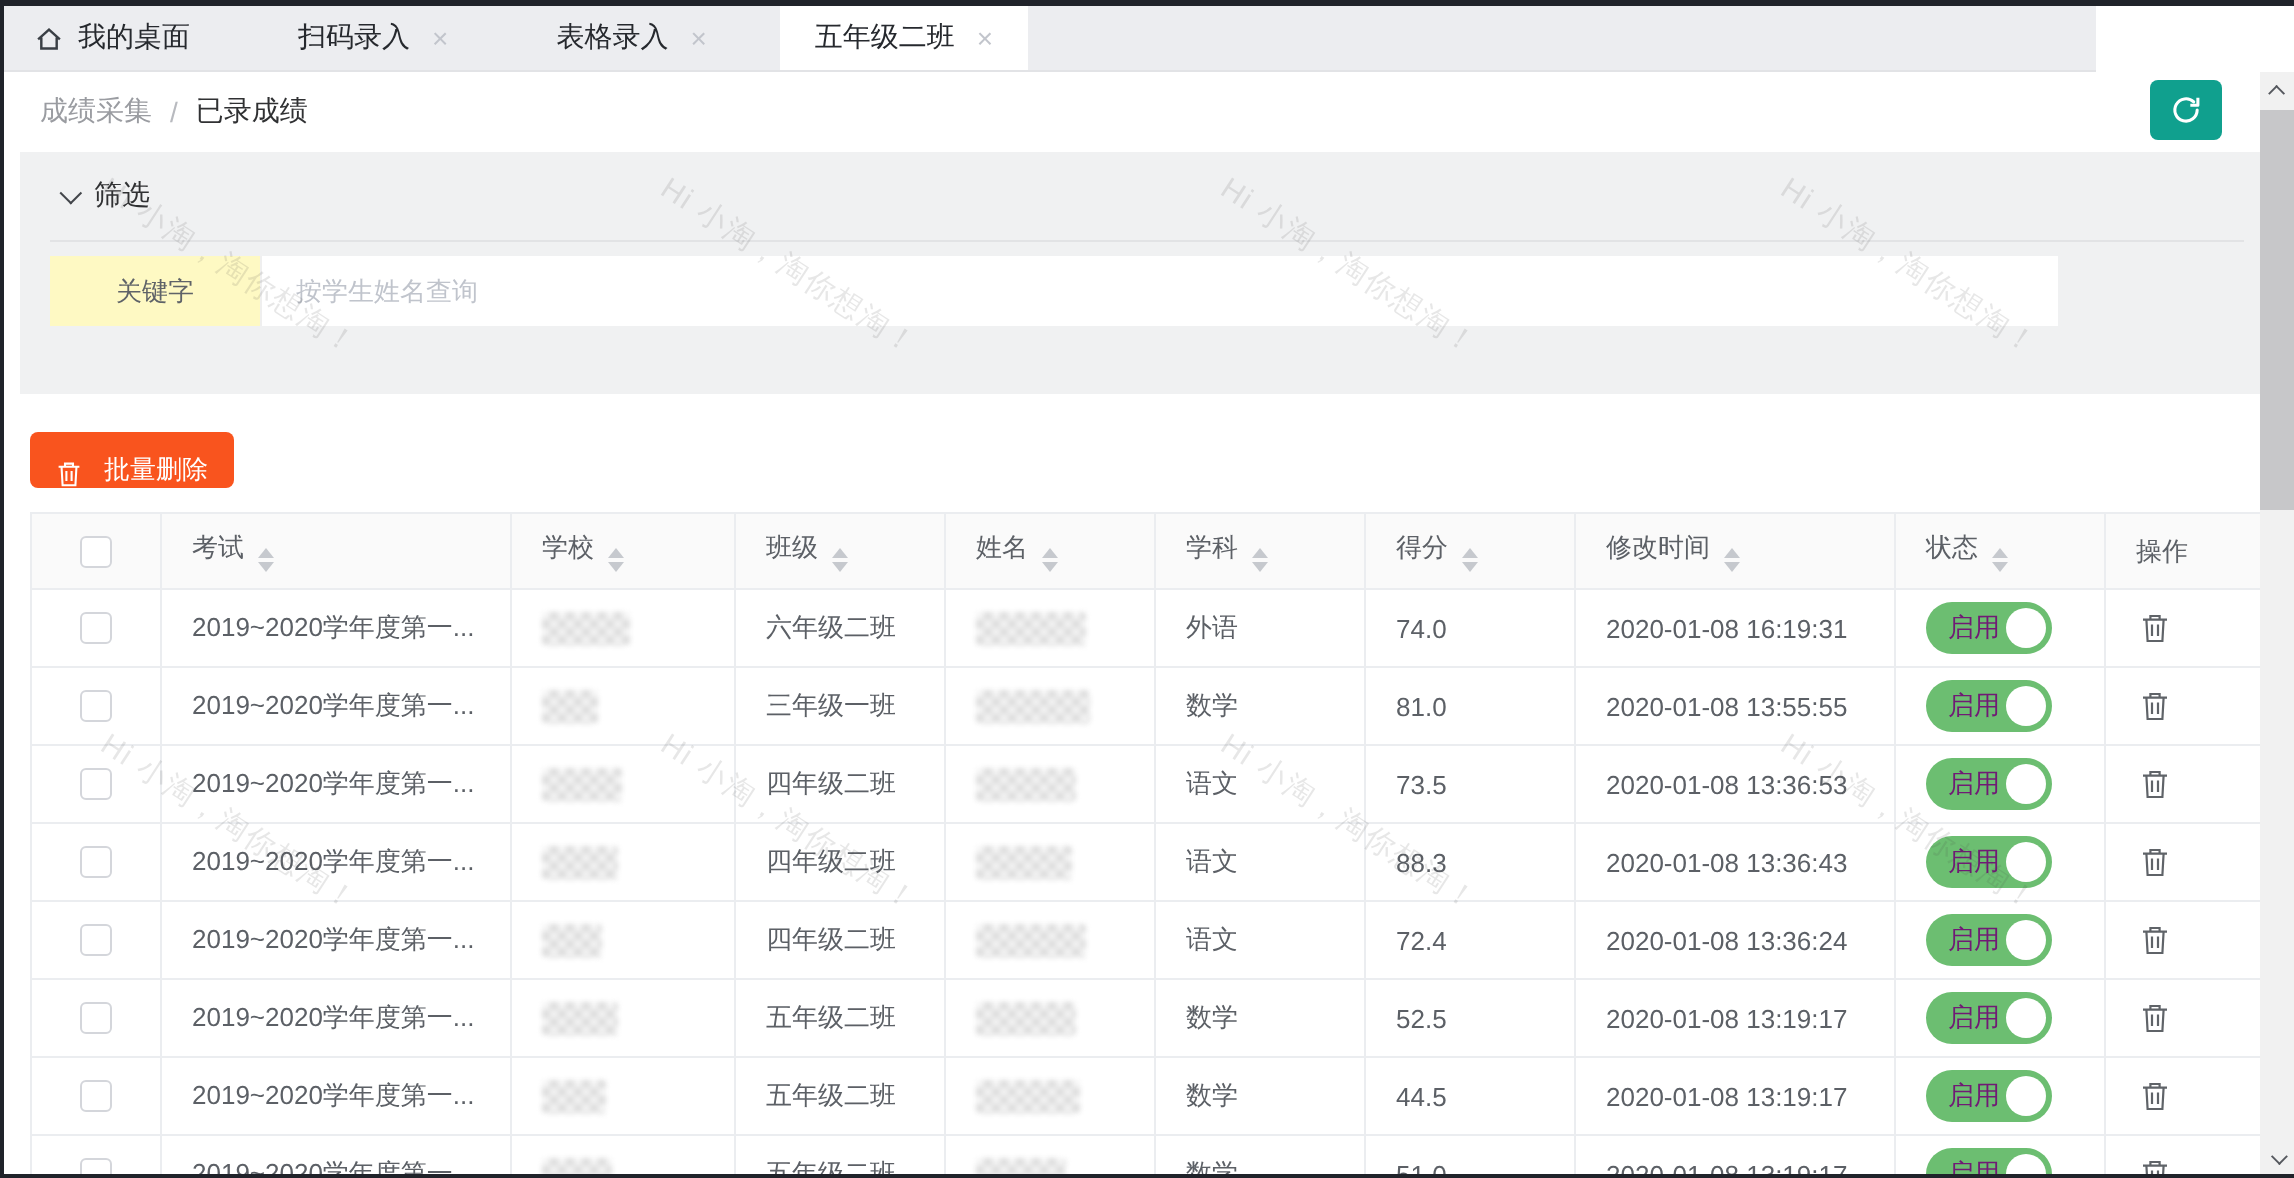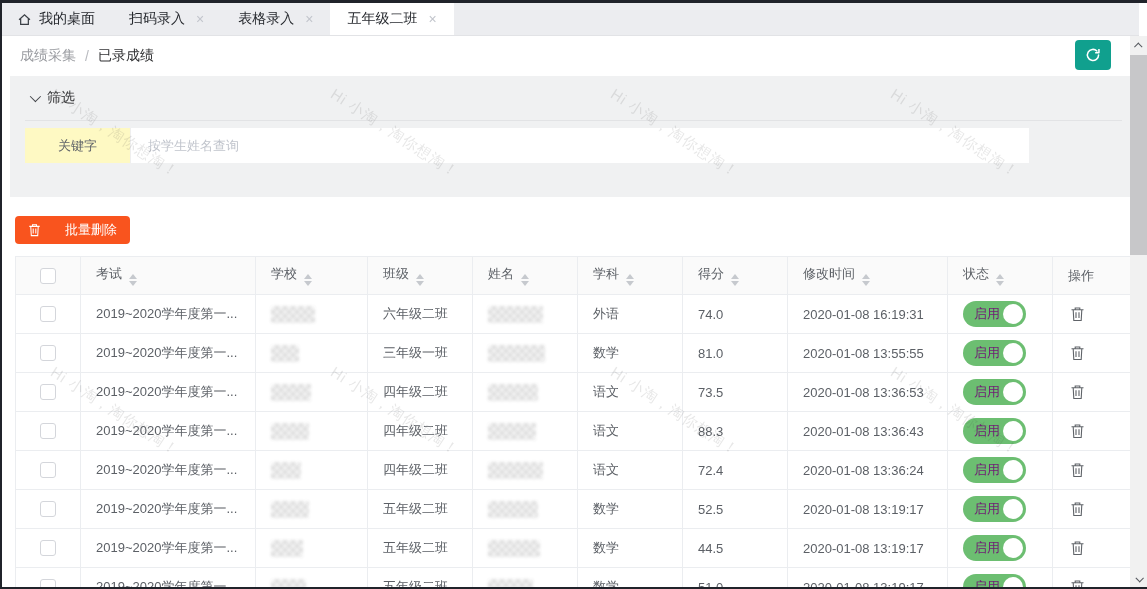--- a/index.html
+++ b/index.html
@@ -8,22 +8,22 @@
     position:relative;
     font-family:"Liberation Sans","DejaVu Sans",sans-serif;
     background:#fff; color:#303133;
   }
   
   .edge-top    { position:absolute; left:0; top:0; width:1147px; height:3px; background:#20232a; z-index:70; }
   .edge-left   { position:absolute; left:0; top:0; width:2px; height:589px; background:#20232a; z-index:70; }
   .edge-bottom { position:absolute; left:0; top:587px; width:1147px; height:2px; background:#20232a; z-index:70; }
 
   
-  .tabbar { position:absolute; left:0; top:3px; width:1139px; height:33px;
-            background:#ecedf0; display:flex; align-items:stretch; border-bottom:1px solid #e2e3e6; }
+  .tabbar { position:absolute; left:0; top:3px; width:1048px; height:33px;
+            background:#ecedf0; display:flex; align-items:stretch; border-bottom:1px solid #e2e3e6;gap:20px; }
   .tab { display:flex; align-items:center; gap:7px; padding:0 17px; font-size:14px; color:#26292e; cursor:pointer; }
   .tab.active { background:#fff; }
   .tab .close { color:#c2c5cc; font-size:14px; margin-left:4px; line-height:1; }
   .home-ic { display:inline-flex; }
 
   
   .topbar { position:absolute; left:0; top:36px; width:1130px; height:40px; background:#fff; }
   .breadcrumb { position:absolute; left:20px; top:0; height:40px; display:flex; align-items:center; gap:9px; font-size:14px; }
   .bc-parent { color:#9a9ca1; }
   .bc-sep { color:#b8babf; }
@@ -42,21 +42,21 @@
   .kw-label { width:106px; display:flex; align-items:center; justify-content:center;
               font-size:13px; color:#5f6368; border-right:1px solid #efefef; }
   .kw-input { flex:1; border:none; outline:none; font-size:13px; color:#303133; padding:0 17px;
               font-family:"Liberation Sans","DejaVu Sans",sans-serif; }
   .kw-input::placeholder { color:#c0c4cc; }
 
   
   .content { position:absolute; left:0; top:197px; width:1130px; height:392px; background:#fff; }
   .batch-btn { position:absolute; left:15px; top:19px; height:28px; padding:0 13px;
                background:#f9541e; color:#fff; border:none; border-radius:4px;
-               display:flex; align-items:center; gap:24px; font-size:13px; cursor:pointer;
+               display:flex; align-items:flex-end; gap:11px; font-size:13px; cursor:pointer;
                font-family:"Liberation Sans","DejaVu Sans",sans-serif; }
 
   
   .table-wrap { position:absolute; left:15px; top:59px; width:1115px; height:383px; overflow:hidden; }
   table { border-collapse:collapse; table-layout:fixed; width:1115px; font-size:13px; color:#5c6066;
           border:1px solid #e9ebee; }
   th, td { border:1px solid #ebedf0; padding:0 0 0 15px; text-align:left; overflow:hidden; white-space:nowrap; }
   th { height:38px; background:#fafafa; font-weight:normal; color:#5c6066; }
   td { height:39px; background:#fff; }
   .c-check { padding:0; text-align:center; }

